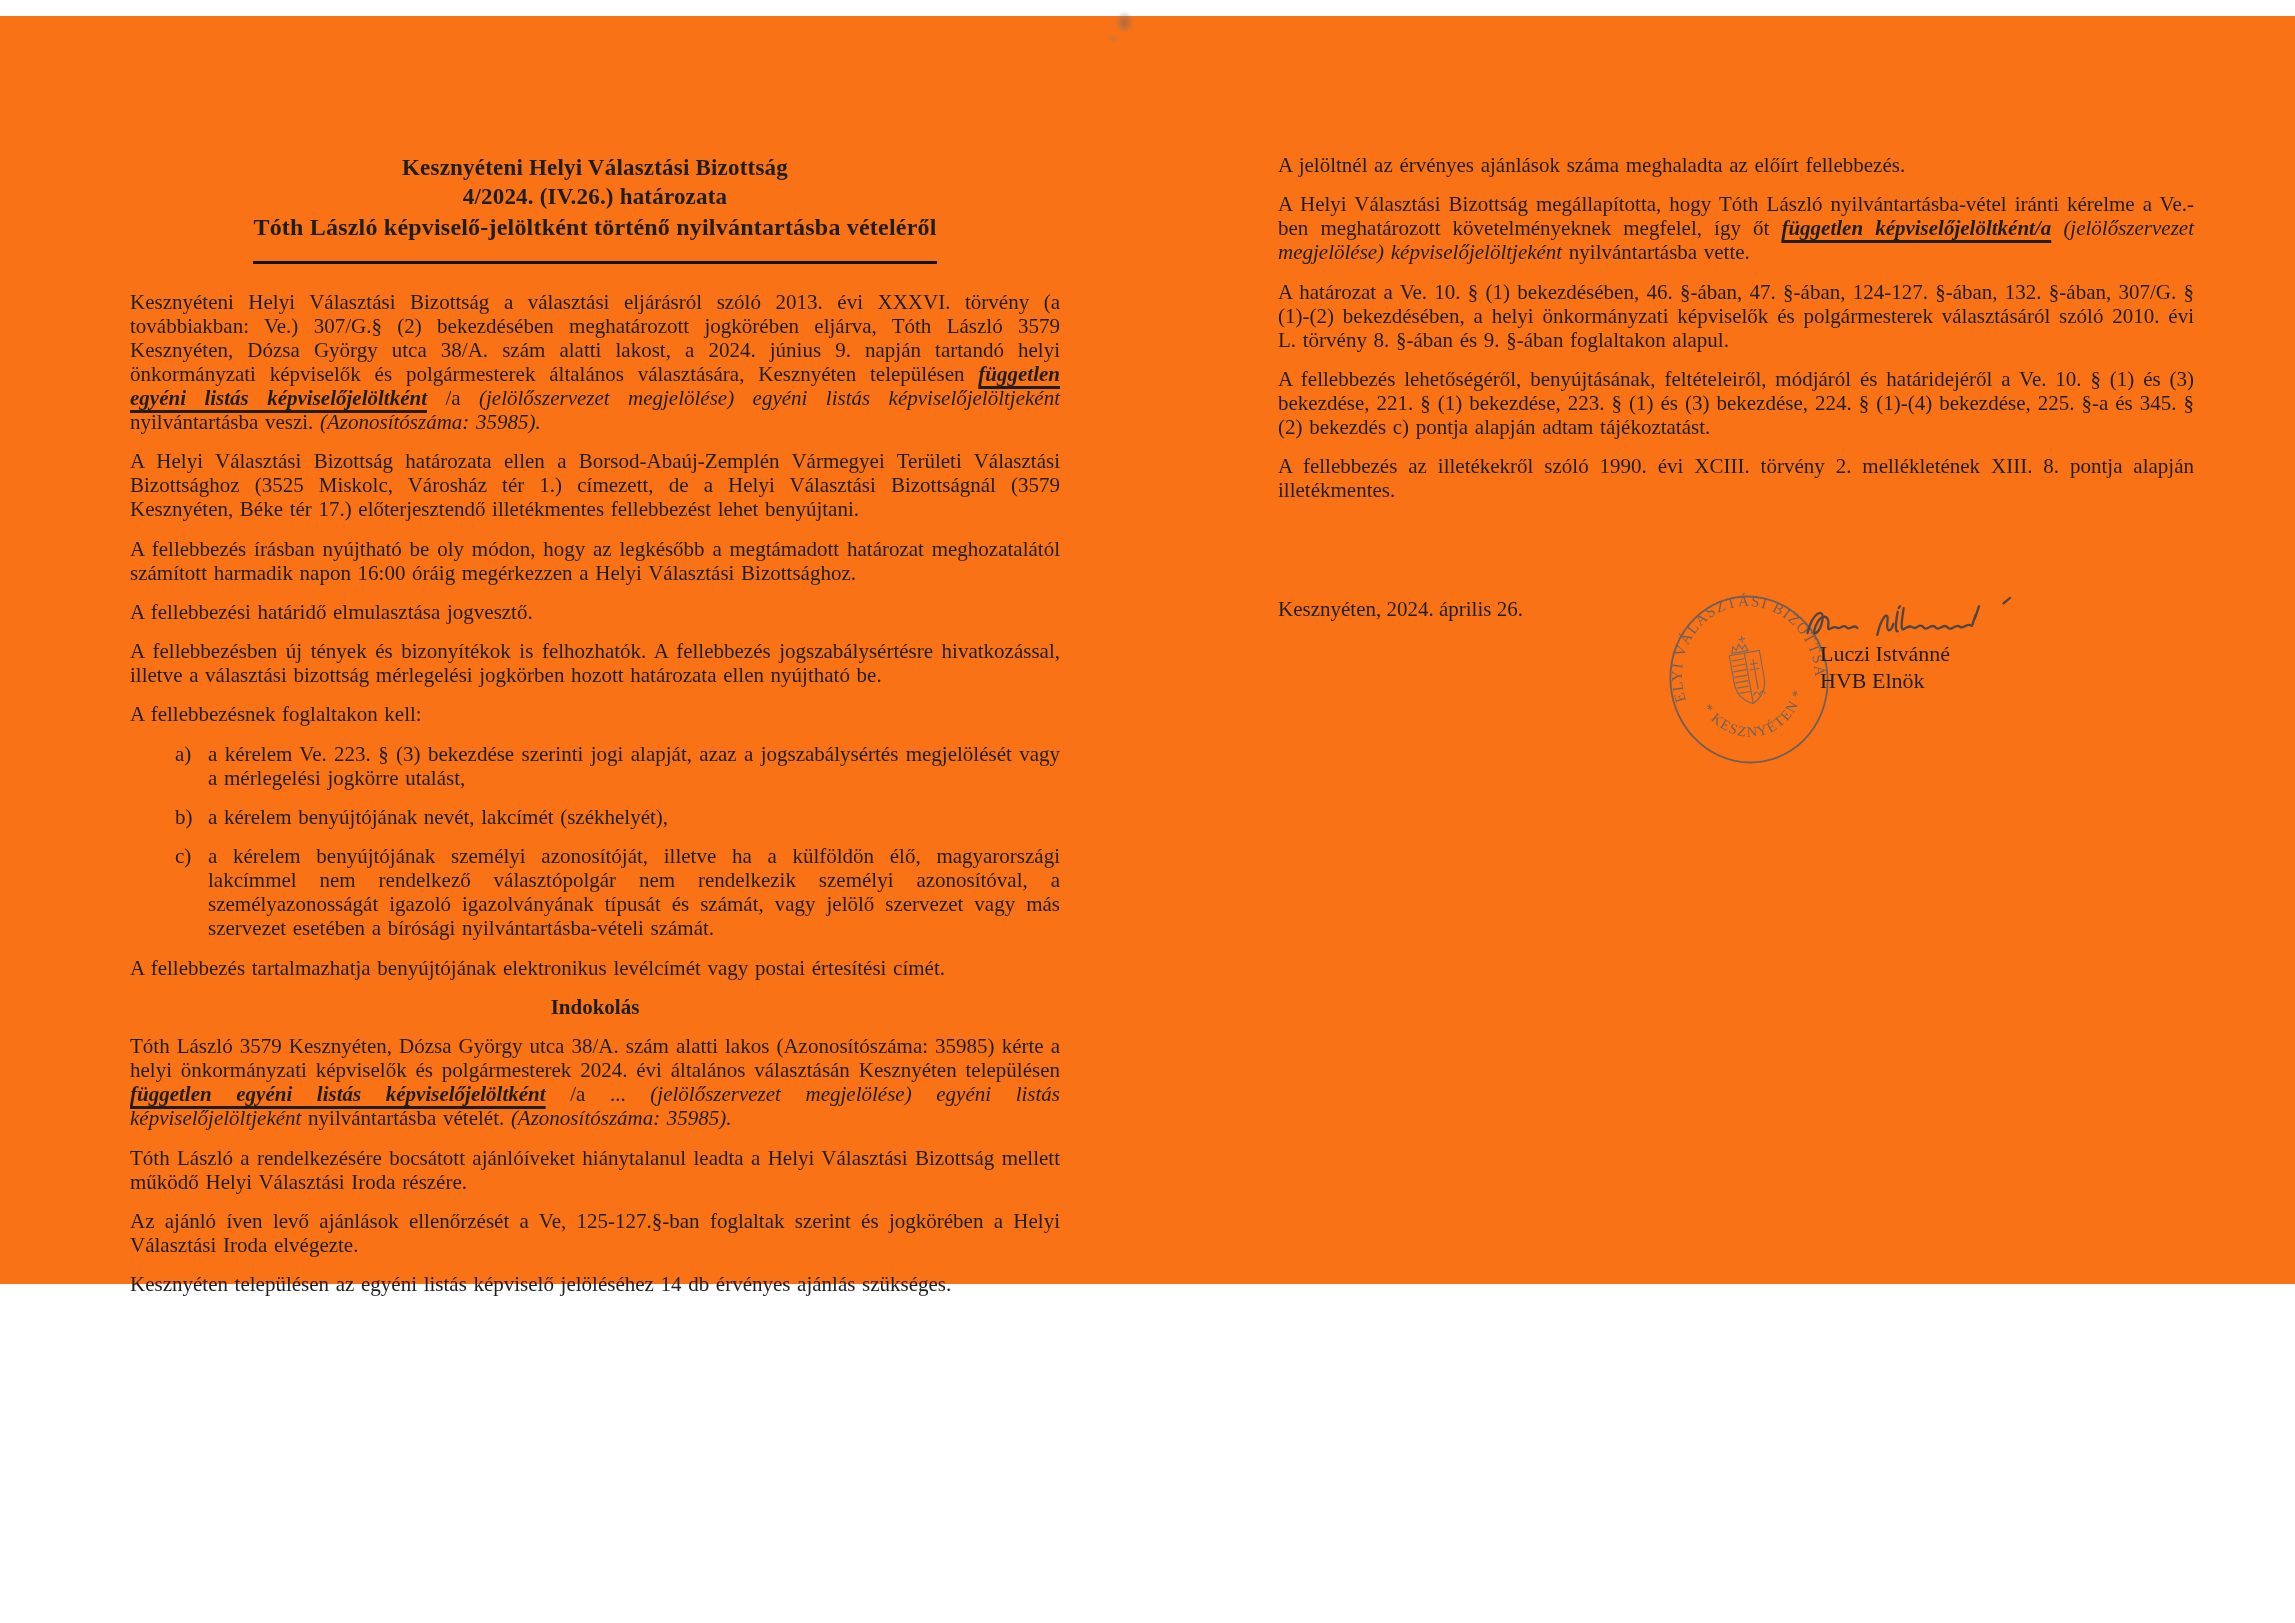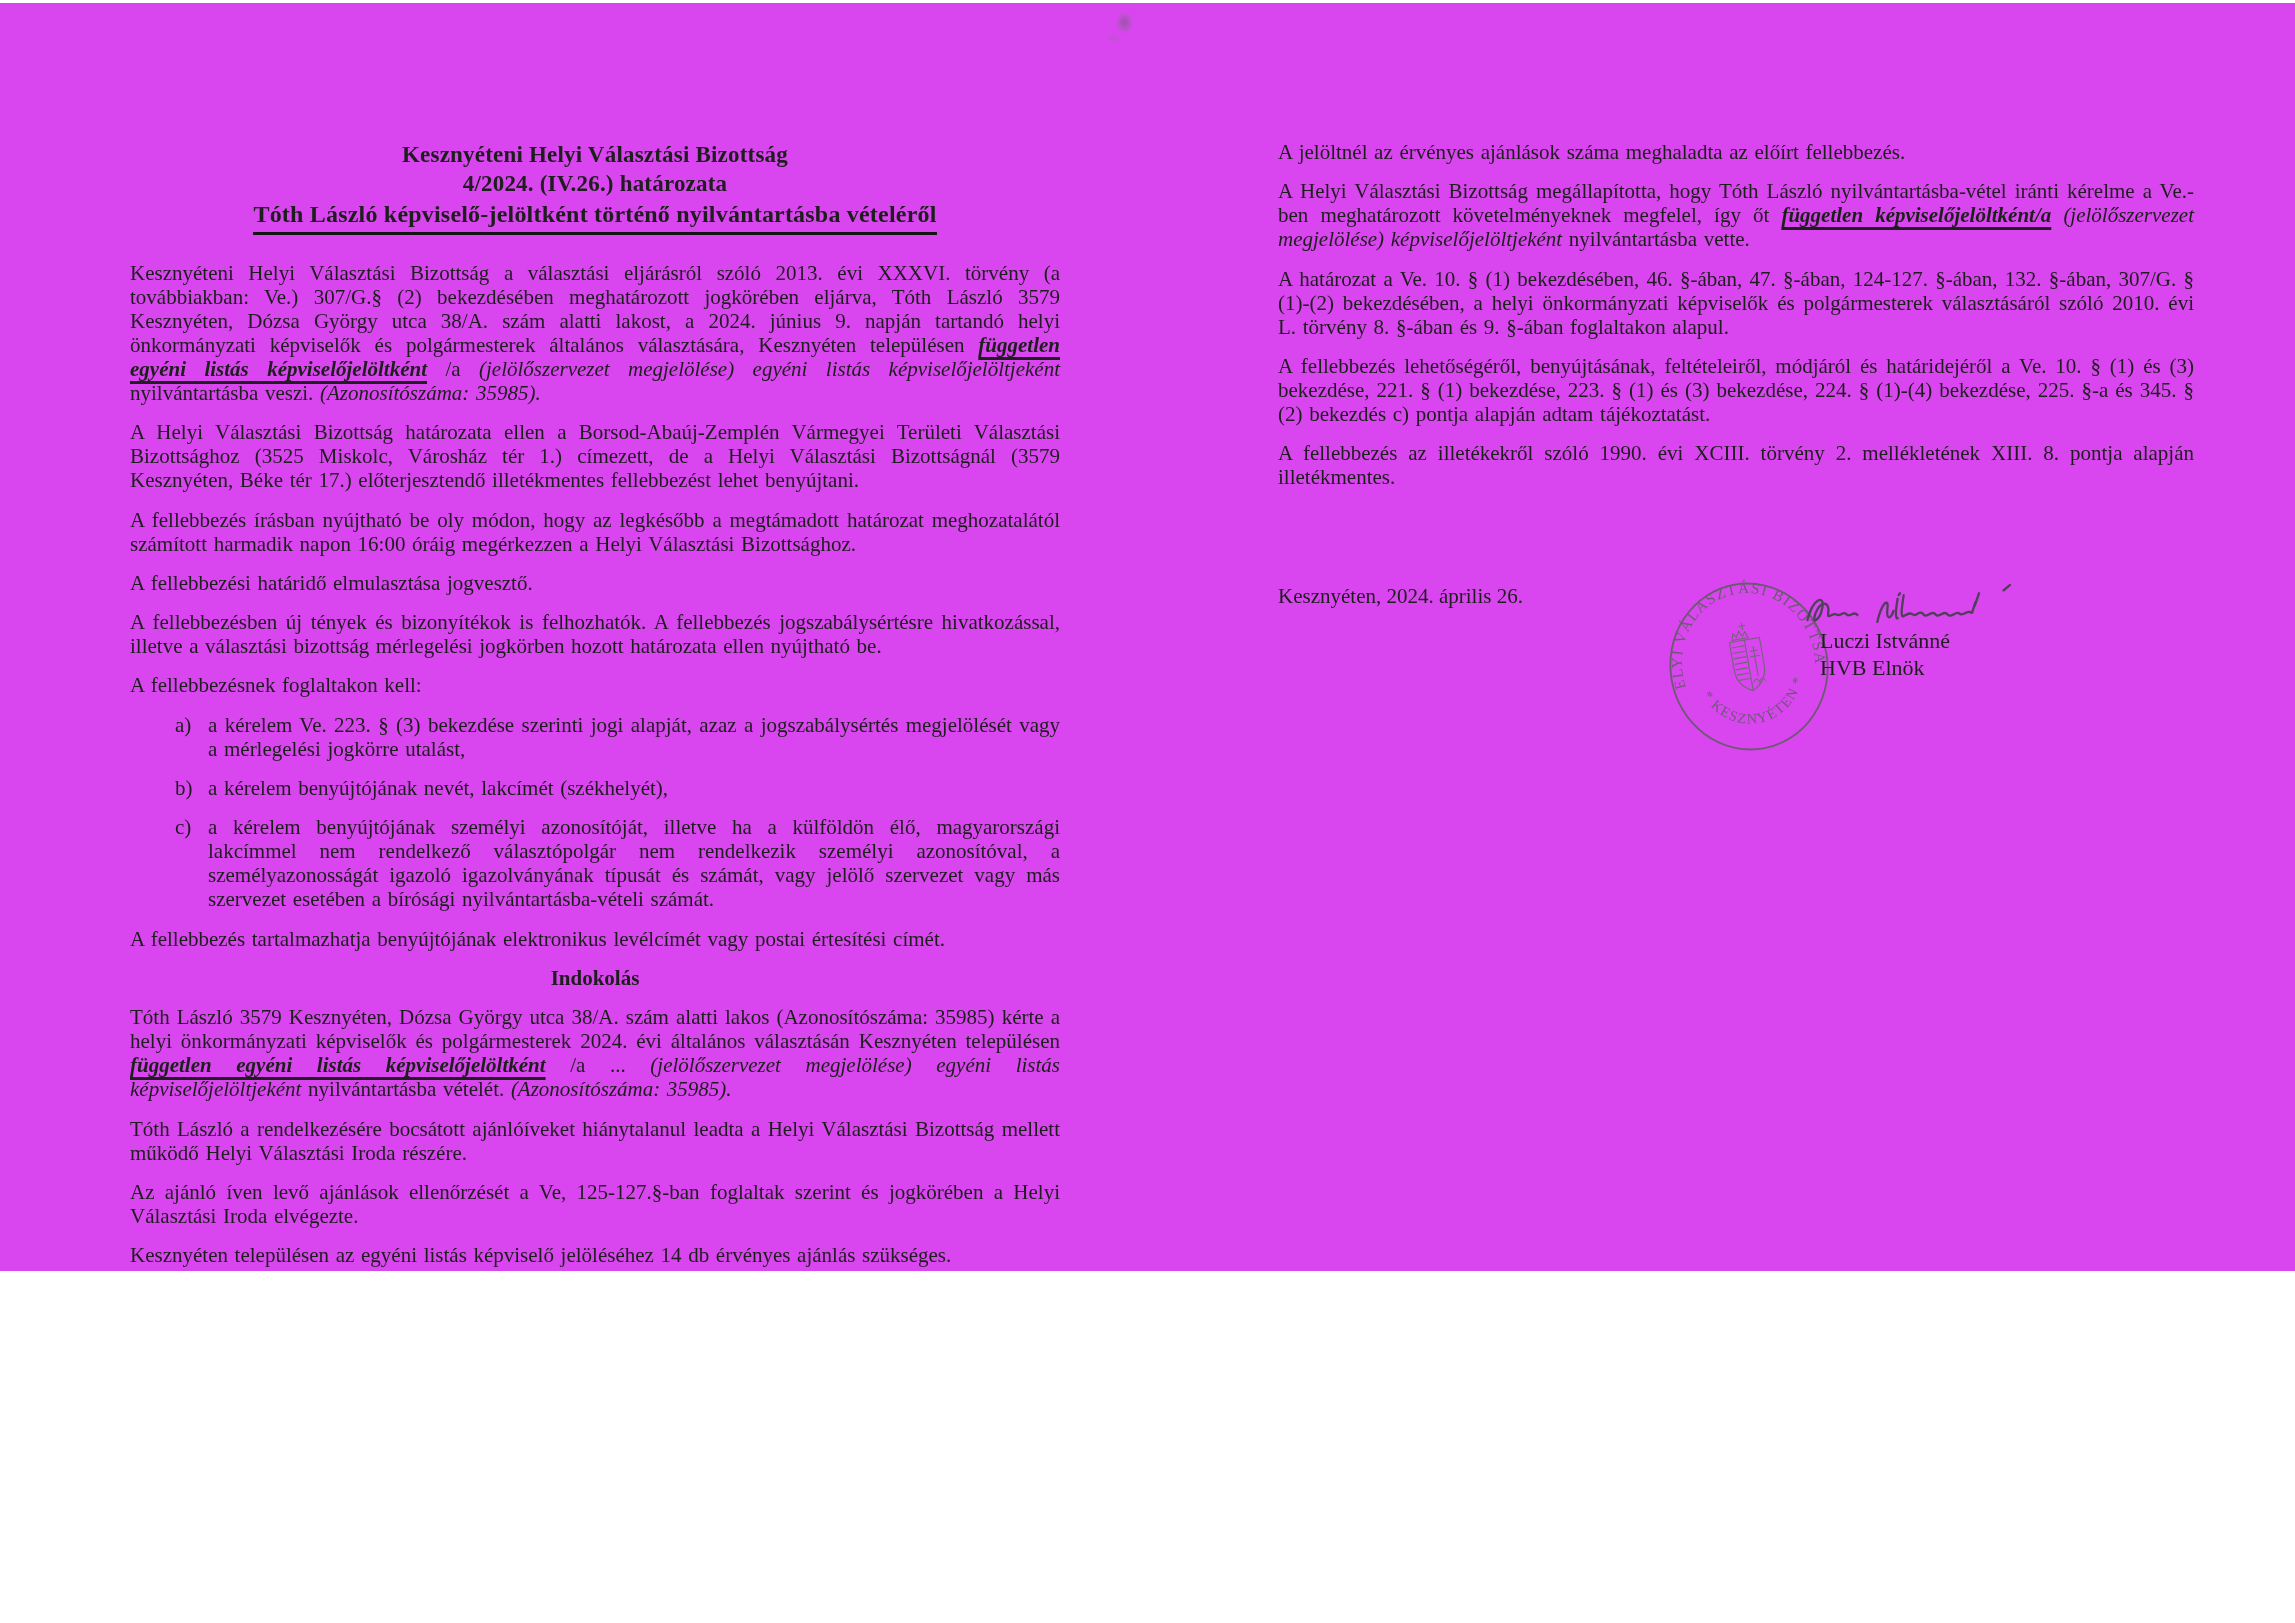--- a/index.html
+++ b/index.html
@@ -1,33 +1,33 @@
 <!DOCTYPE html>
 <html lang="hu" style="font-size:7.4px"><head>
 <meta charset="utf-8">
 <style>
   html,body{margin:0;padding:0;background:#ffffff;}
   body{
     width:2295px;height:1623px;position:relative;overflow:hidden;
     font-family:"Liberation Serif","DejaVu Serif",serif;
     color:#1e1e1e;
   }
-  .page{position:absolute;top:3px;width:1148px;height:1268px;background:#d946ef;}
+  .page{position:absolute;top:16px;width:1148px;height:1268px;background:#f97316;}
   #page-left{left:0;}
   #page-right{left:1148px;}
 
   .page-body{position:absolute;top:137px;}
   #left-body{left:130px;width:930px;}
   #right-body{left:130px;width:916px;}
 
   
   .title-block{text-align:center;font-weight:bold;margin:0 0 26px 0;}
   .title-line-1,.title-line-2{font-size:23px;line-height:29px;letter-spacing:0.2px;}
   .title-line-3{font-size:24px;line-height:32px;letter-spacing:0.2px;}
-  .title-line-3 .ul{display:inline-block;border-bottom:3.7px solid #141414;padding-bottom:2px;}
+  .title-line-3 .ul{display:inline-block;border-bottom:3.7px solid #141414;padding-bottom:18px;}
 
   
   .para{margin:0 0 15.3px 0;font-size:21px;line-height:24px;text-align:justify;word-spacing:1.4px;}
   .para.center{text-align:center;font-weight:bold;}
   .li{display:flex;margin:0 0 15.3px 0;font-size:21px;line-height:24px;}
   .li .lbl{flex:none;width:33px;margin-left:45px;}
   .li .txt{flex:1;text-align:justify;word-spacing:1.4px;}
 
   .sb{font-weight:bold;}
   .si{font-style:italic;}

